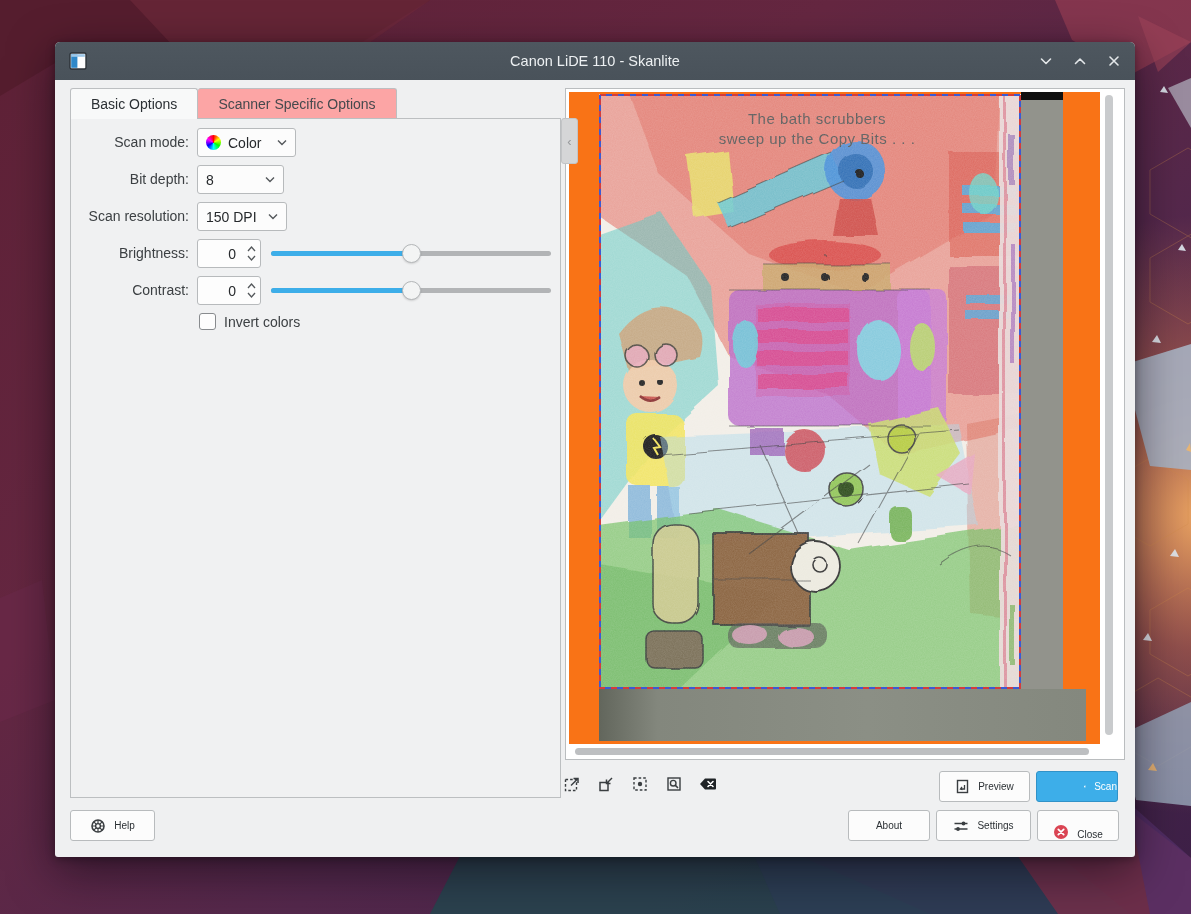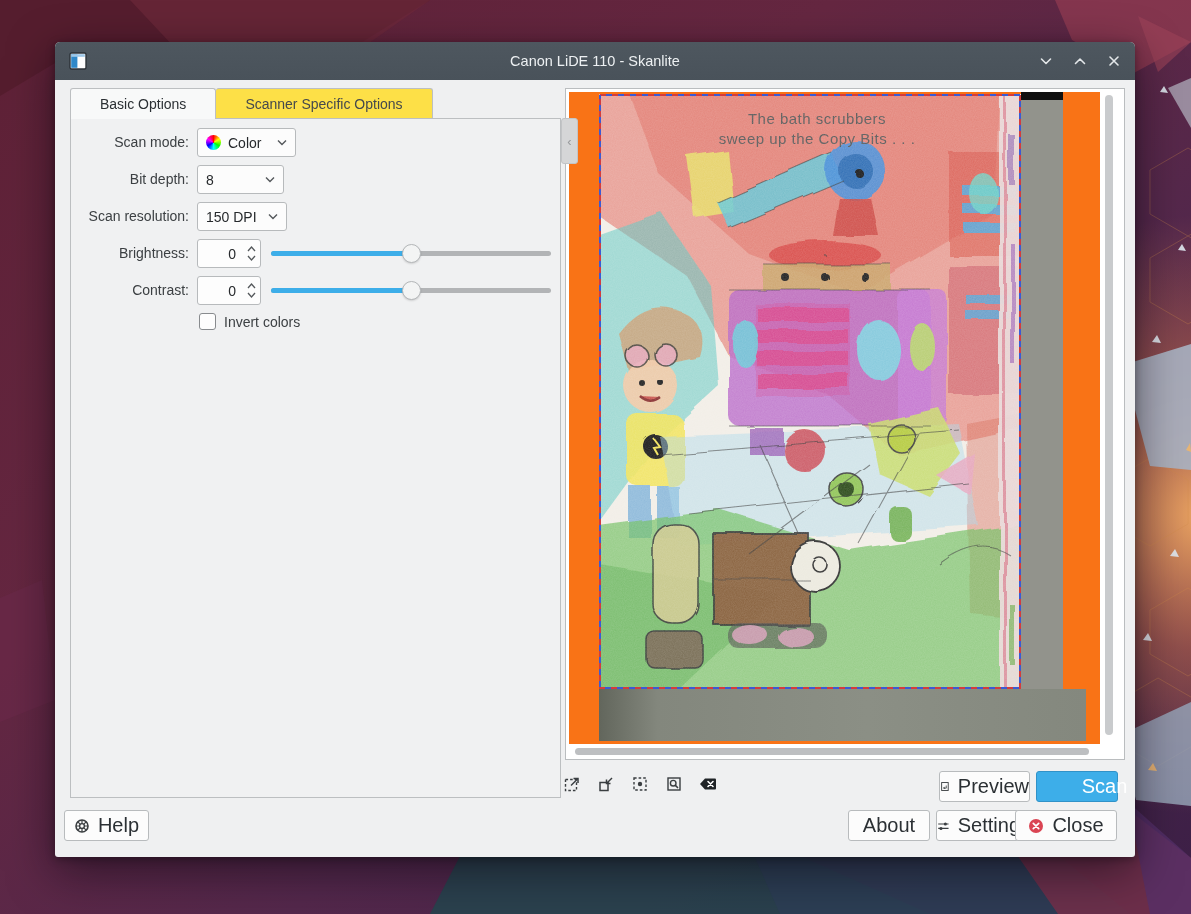--- a/index.html
+++ b/index.html
@@ -15,24 +15,24 @@
   .titlebar { position:absolute; left:0; top:0; right:0; height:38px;
     background:linear-gradient(#4e575f,#49525a); border-radius:5px 5px 0 0;
     display:flex; align-items:center; }
   .titlebar .appicon { position:absolute; left:14px; top:10px; width:18px; height:18px; }
   .title-text { width:100%; text-align:center; color:#edf0f2; font-size:14.5px; }
   .tb-controls { position:absolute; right:12px; top:0; height:38px; display:flex; align-items:center; gap:16px; }
   .tb-btn { width:18px; height:18px; display:flex; align-items:center; justify-content:center; cursor:pointer; }
 
   
   .tabs { position:absolute; left:15px; top:46px; display:flex; }
-  .tab { height:31px; padding:0 29px; display:flex; align-items:center; font-size:14px;
+  .tab { height:31px; padding:0 20px; display:flex; align-items:center; font-size:14px;
     border:1px solid #bcbfc1; border-bottom:none; border-radius:3px 3px 0 0; }
   .tab.active { background:#f8f9f9; color:#2b3034; position:relative; z-index:2; }
-  .tab.inactive { background:#fde047; color:#45494d; border-left:none; }
+  .tab.inactive { background:#fca5a5; color:#45494d; border-left:none; }
   .frame { position:absolute; left:15px; top:76px; width:491px; height:680px;
     border:1px solid #bcbfc1; background:#f0f1f2; z-index:1; }
   .flabel { position:absolute; width:114px; text-align:right; font-size:14px; color:#3c4043; }
   .combo { position:absolute; height:29px; background:#fcfcfc; border:1px solid #b7babc;
     border-radius:3px; display:flex; align-items:center; padding:12px 8px; font-size:14px; color:#26292c; cursor:pointer; }
   .combo .chev { margin-left:auto; padding-left:8px; display:flex; }
   .colorwheel { width:15px; height:15px; border-radius:50%; margin-right:7px;
     background:conic-gradient(#f00,#ff0,#0f0,#0ff,#00f,#f0f,#f00); }
   .spin { position:absolute; width:64px; height:29px; background:#fdfdfd; border:1px solid #b7babc;
     border-radius:3px; display:flex; align-items:center; }
@@ -56,21 +56,21 @@
   .bedstrip { position:absolute; left:30px; top:597px; width:487px; height:52px;
     background:linear-gradient(90deg,#62665c,#83877d 12%,#8b8f85 55%,#84887e); }
   .vscroll { position:absolute; left:539px; top:6px; width:8px; height:640px; background:#c9cbcd; border-radius:4px; cursor:pointer; }
   .hscroll { position:absolute; left:9px; top:659px; width:514px; height:7px; background:#bdbfc1; border-radius:3.5px; cursor:pointer; }
   .splitter { position:absolute; left:506px; top:76px; width:17px; height:46px; background:#d5d6d7;
     border:1px solid #c2c4c6; border-radius:3px; z-index:4; display:flex; align-items:center; justify-content:center;
     color:#97999b; font-size:13px; cursor:pointer; }
 
   
   .btn { position:absolute; height:31px; background:#fcfcfc; border:1px solid #b8bbbd; border-radius:3px;
-    display:flex; align-items:center; justify-content:center; gap:8px; font-size:20px; color:#2b3034; cursor:pointer; }
+    display:flex; align-items:center; justify-content:center; gap:8px; font-size:10px; color:#2b3034; cursor:pointer; }
   .btn.primary { background:#3daee9; border-color:#3092c8; color:#fff; }
   .toolbtn { position:absolute; width:26px; height:26px; display:flex; align-items:center; justify-content:center;
     border-radius:3px; cursor:pointer; }
   svg.ic { display:block; }
 </style>
 </head>
 <body>
 
 <div class="desktop">
   <svg width="1191" height="914" viewBox="0 0 1191 914">
@@ -405,39 +405,39 @@
   </div>
   <div class="btn primary" style="left:981px; top:729px; width:82px;padding-left:47px;">
     <svg class="ic" width="15" height="15" viewBox="0 0 15 15">
       <path d="M2,2 h8.5 L13,4.5 V13 H2 Z" fill="none" stroke="#fff" stroke-width="1.4"></path>
       <rect x="4.5" y="8" width="6" height="5" fill="none" stroke="#fff" stroke-width="1.3"></rect>
       <rect x="5" y="2.5" width="5" height="3.5" fill="#fff"></rect>
     </svg>
     <span>Scan</span>
   </div>
 
-  <div class="btn" style="left:9px; top:768px; width:85px;">
+  <div class="btn" style="left:15px; top:768px; width:85px;">
     <svg class="ic" width="16" height="16" viewBox="0 0 16 16">
       <circle cx="8" cy="8" r="6" fill="none" stroke="#3a3e41" stroke-width="1.6"></circle>
       <circle cx="8" cy="8" r="2.4" fill="none" stroke="#3a3e41" stroke-width="1.4"></circle>
       <path d="M8,2 V5.6 M8,10.4 V14 M2,8 H5.6 M10.4,8 H14 M3.8,3.8 L6.2,6.2 M9.8,9.8 L12.2,12.2 M12.2,3.8 L9.8,6.2 M6.2,9.8 L3.8,12.2" stroke="#3a3e41" stroke-width="1.2"></path>
     </svg>
     <span>Help</span>
   </div>
   <div class="btn" style="left:793px; top:768px; width:82px;">
     <span>About</span>
   </div>
   <div class="btn" style="left:881px; top:768px; width:95px;">
     <svg class="ic" width="16" height="14" viewBox="0 0 16 14">
       <path d="M1.5,4.5 H14.5 M1.5,10 H14.5" stroke="#3a3e41" stroke-width="1.4"></path>
       <circle cx="10.5" cy="4.5" r="1.9" fill="#3a3e41"></circle>
       <circle cx="5" cy="10" r="1.9" fill="#3a3e41"></circle>
     </svg>
     <span>Settings</span>
   </div>
-  <div class="btn" style="left:960px; top:768px; width:102px;">
+  <div class="btn" style="left:982px; top:768px; width:82px;align-items:flex-end;">
     <svg class="ic" width="16" height="16" viewBox="0 0 16 16">
       <circle cx="8" cy="8" r="7" fill="#da4453"></circle>
       <path d="M5.3,5.3 L10.7,10.7 M10.7,5.3 L5.3,10.7" stroke="#fff" stroke-width="1.7" stroke-linecap="round"></path>
     </svg>
     <span>Close</span>
   </div>
 </div>
 
 </body></html>

